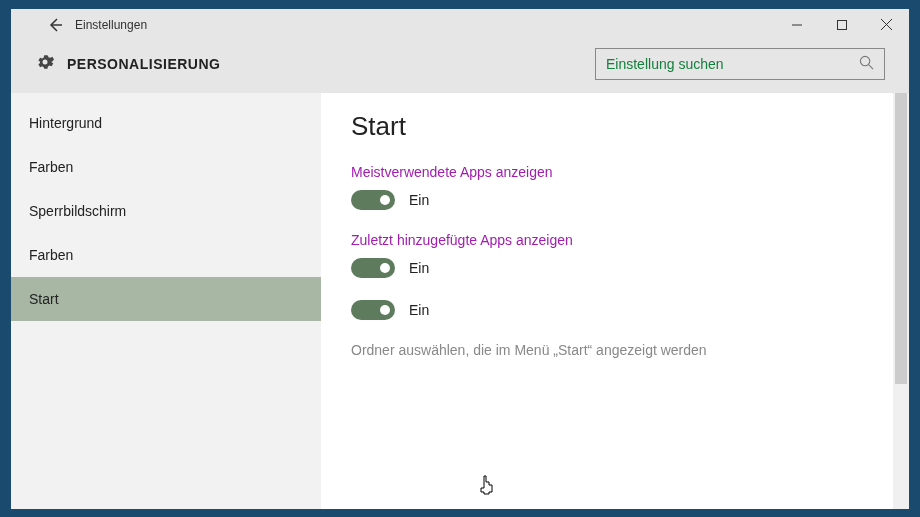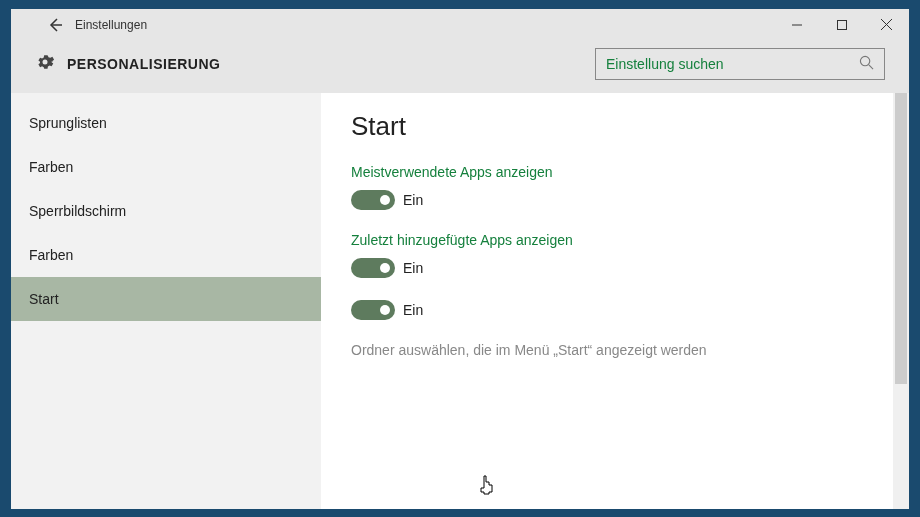--- a/index.html
+++ b/index.html
@@ -17,22 +17,22 @@
   .header .spacer { flex: 1; }
   .searchbox { width: 290px; height: 32px; border: 1px solid #888; background: #e6e6e6; display: flex; align-items: center; padding: 0 10px; color: #15803d; font-size: 14px; }
   .searchbox .ph { flex: 1; }
   .body { flex: 1; display: flex; overflow: hidden; }
   .sidebar { width: 310px; background: #f2f2f2; padding-top: 8px; }
   .navitem { height: 44px; display: flex; align-items: center; padding-left: 18px; font-size: 14px; color: #222; }
   .navitem.active { background: #a8b7a4; }
   .content { flex: 1; padding: 18px 30px 0 30px; overflow-y: auto; position: relative; }
   .content h1 { font-size: 26px; font-weight: 400; color: #222; margin-bottom: 22px; }
   .opt { margin-bottom: 22px; }
-  .opt .label { font-size: 14px; color: #15803d; margin-bottom: 10px; max-width: 440px; margin-top: 8px; }
-  .toggle-row { display: flex; align-items: center; gap: 8px; }
+  .opt .label { font-size: 14px; color: #a21caf; margin-bottom: 10px; max-width: 440px; margin-top: 8px; }
+  .toggle-row { display: flex; align-items: center; gap: 14px; }
   .toggle { width: 44px; height: 20px; border-radius: 10px; position: relative; }
   .toggle.on { background: #5e7b5e; }
   .toggle.off { background: #fff; border: 2px solid #333; }
   .knob { position: absolute; width: 10px; height: 10px; border-radius: 50%; top: 50%; transform: translateY(-50%); }
   .toggle.on .knob { background: #fff; right: 5px; }
   .toggle.off .knob { background: #333; left: 4px; width: 9px; height: 9px; }
   .state { font-size: 14px; color: #222; }
   .link { font-size: 14px; color: #888; margin-top: 22px; }
   .scrollbar { position: absolute; right: 0; top: 84px; bottom: 0; width: 16px; background: #f0f0f0; }
   .thumb { position: absolute; left: 2px; right: 2px; top: 0; height: 70%; background: #ccc; }
@@ -89,21 +89,21 @@
             <line x1="10.5" y1="10.5" x2="15" y2="15" stroke="#777" stroke-width="1.2"></line>
           </svg>
       </span>
     </div>
   </div>
 
   <div class="body">
 
     <div class="sidebar">
       <div class="navitem">
-          <span>Sprunglisten</span>
+          <span>Hintergrund</span>
         </div>
       <div class="navitem">
           <span>Farben</span>
         </div>
       <div class="navitem">
           <span>Sperrbildschirm</span>
         </div>
       <div class="navitem">
           <span>Farben</span>
         </div>

